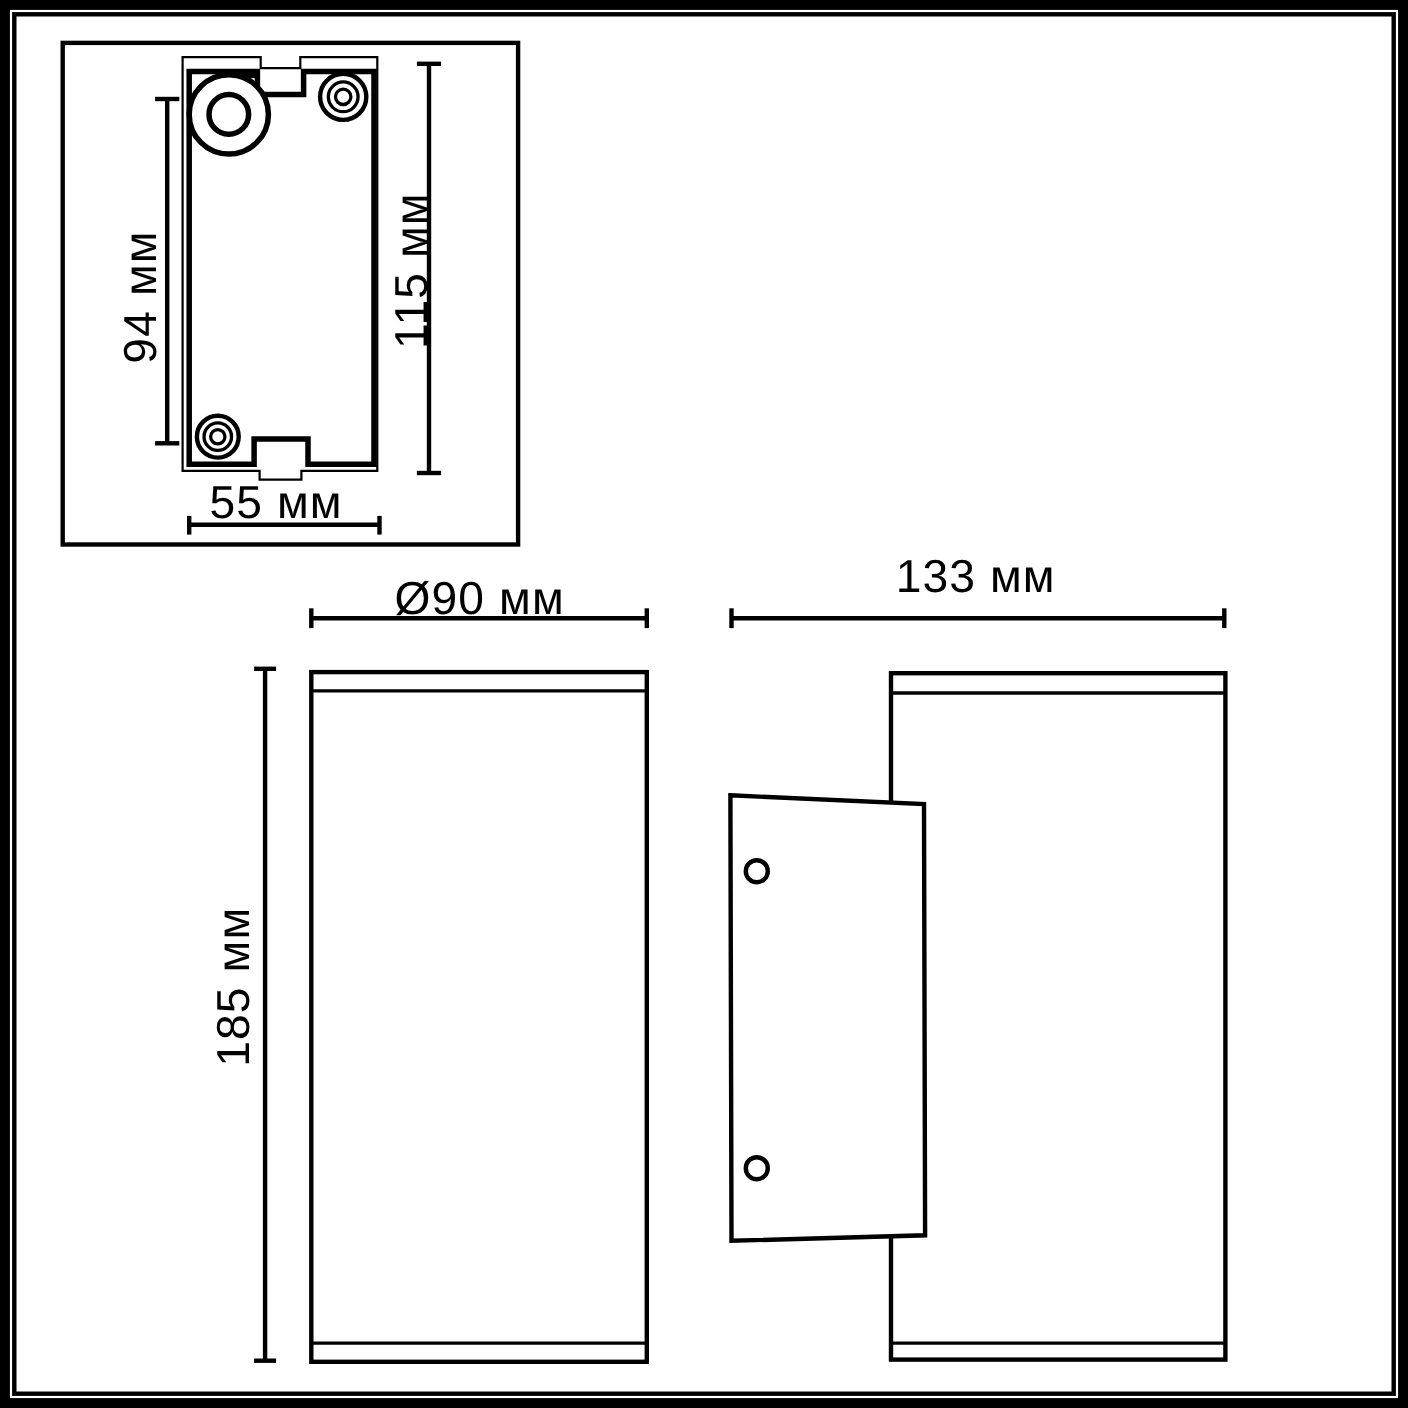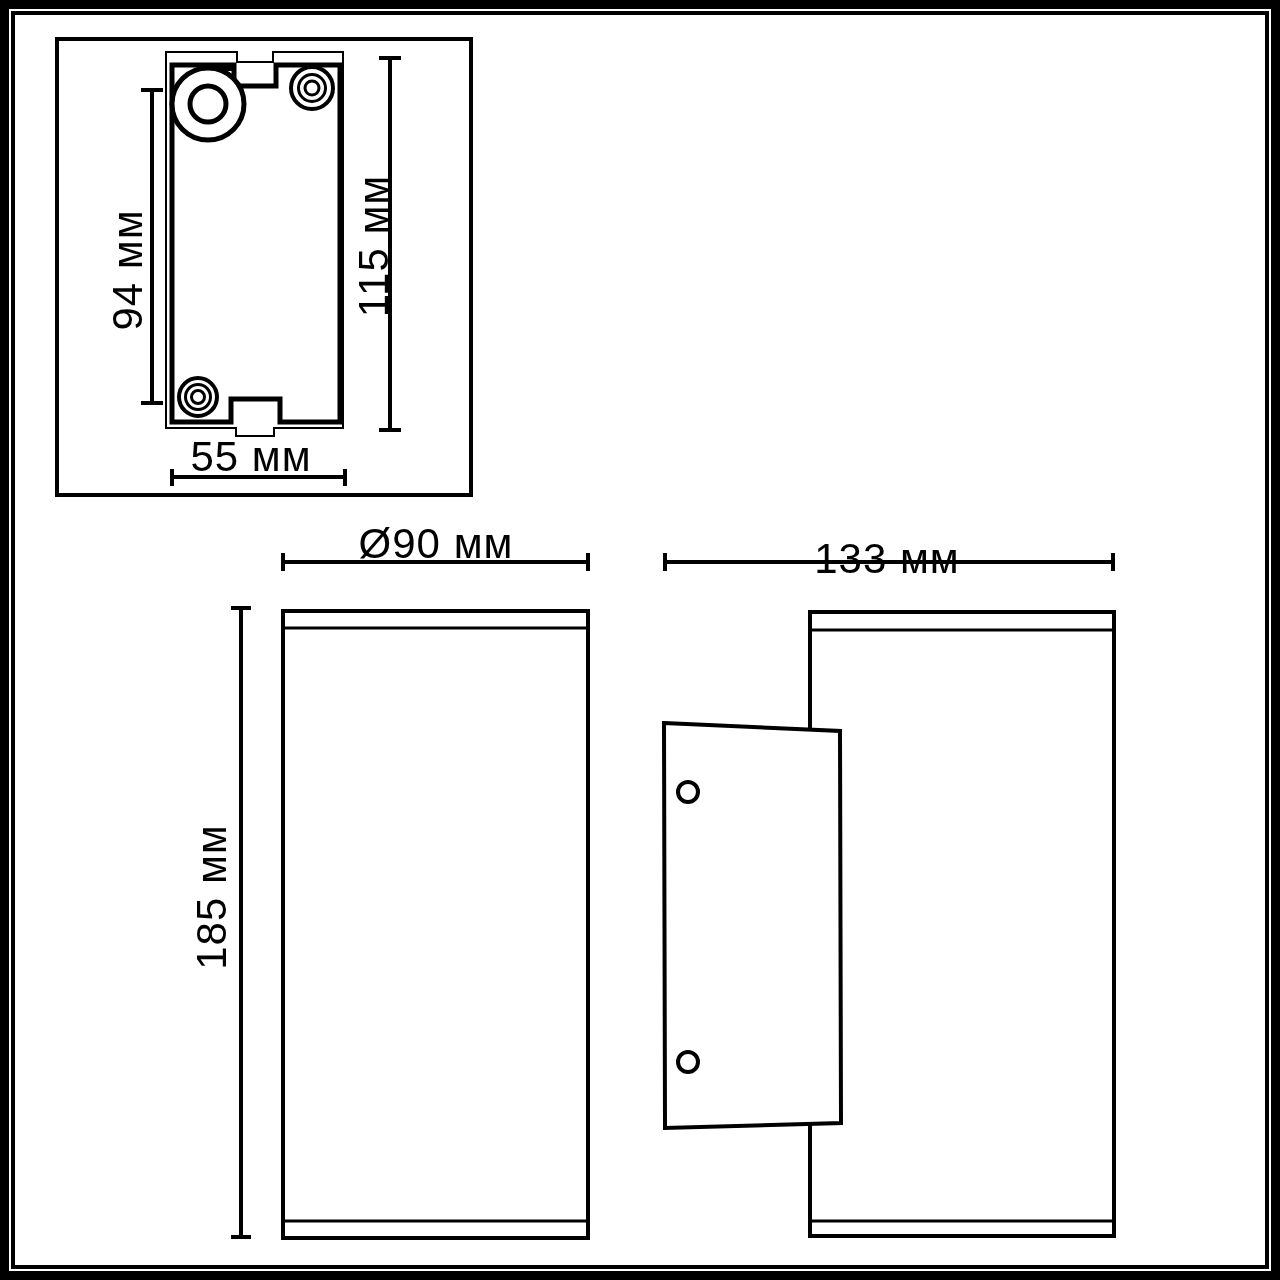--- a/index.html
+++ b/index.html
@@ -135,15 +135,15 @@
   <div class="lbl v" style="left:128px; top:270px;">94 мм</div>
 
   <div class="lbl v" style="left:374px; top:246px;">115 мм</div>
 
   <div class="lbl" style="left:251px; top:457px;">55 мм</div>
 
   <div class="lbl" style="left:436px; top:544px;">Ø90 мм</div>
 
   <div class="lbl v" style="left:212px; top:897px;">185 мм</div>
 
-  <div class="lbl" style="left:887px; top:524px;margin-top:35px;">133 мм</div>
+  <div class="lbl" style="left:887px; top:524px;">133 мм</div>
 
 </div>
 
 </body></html>

